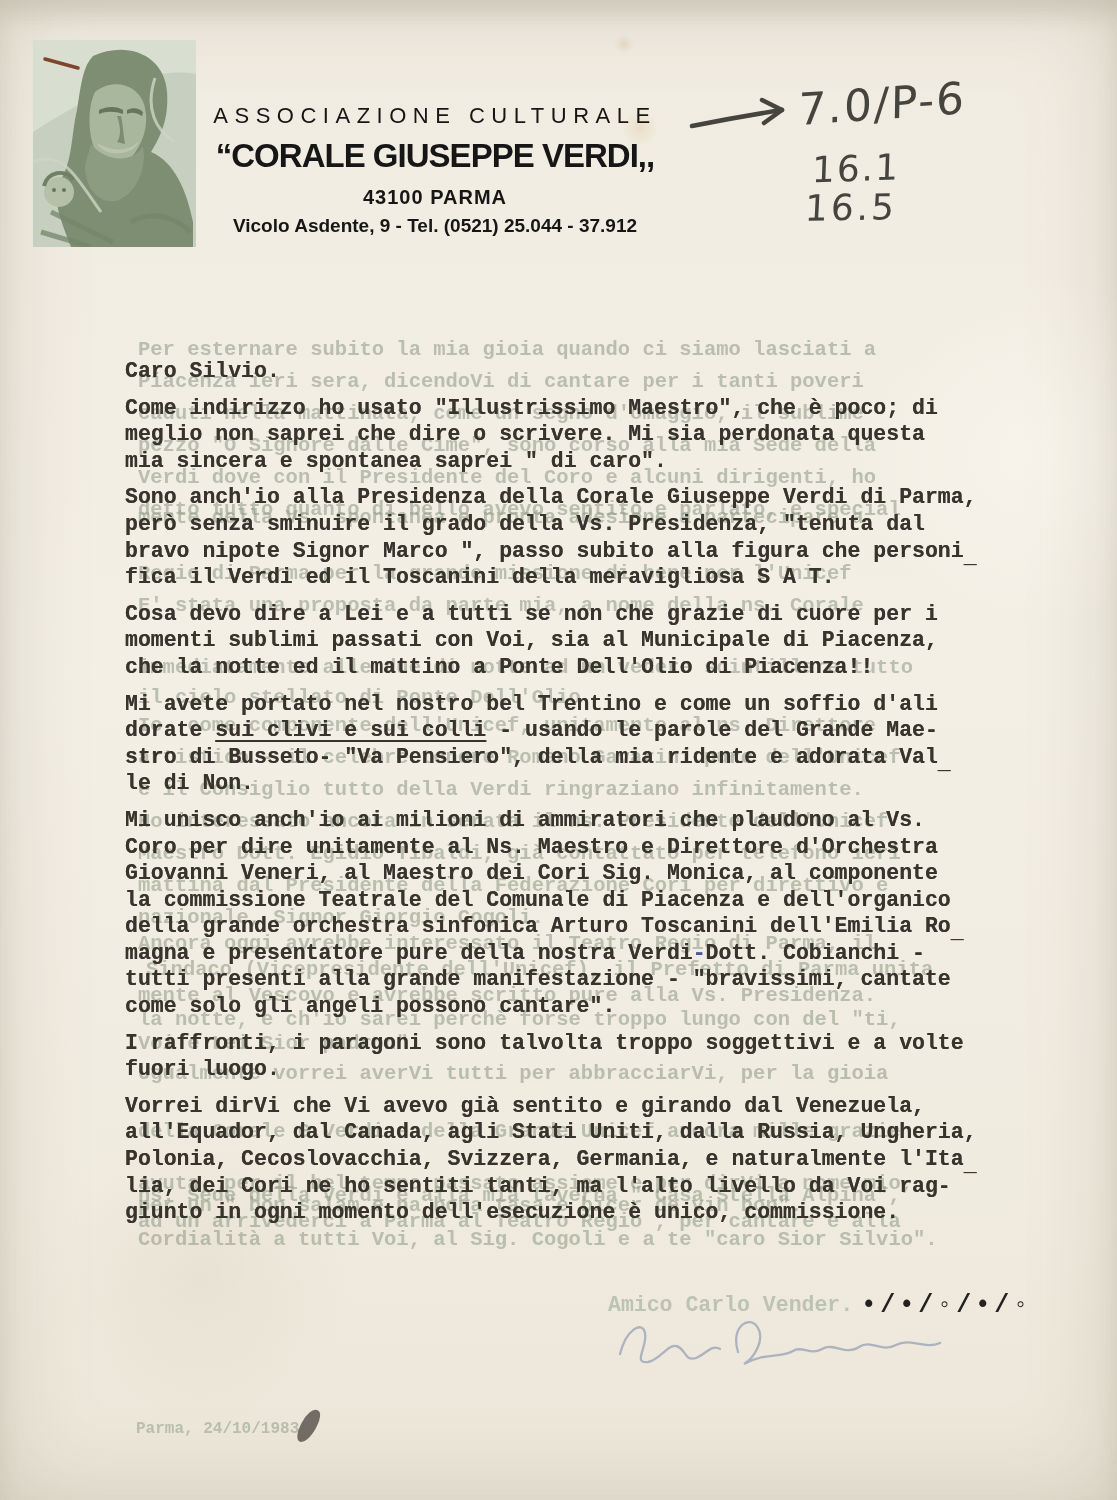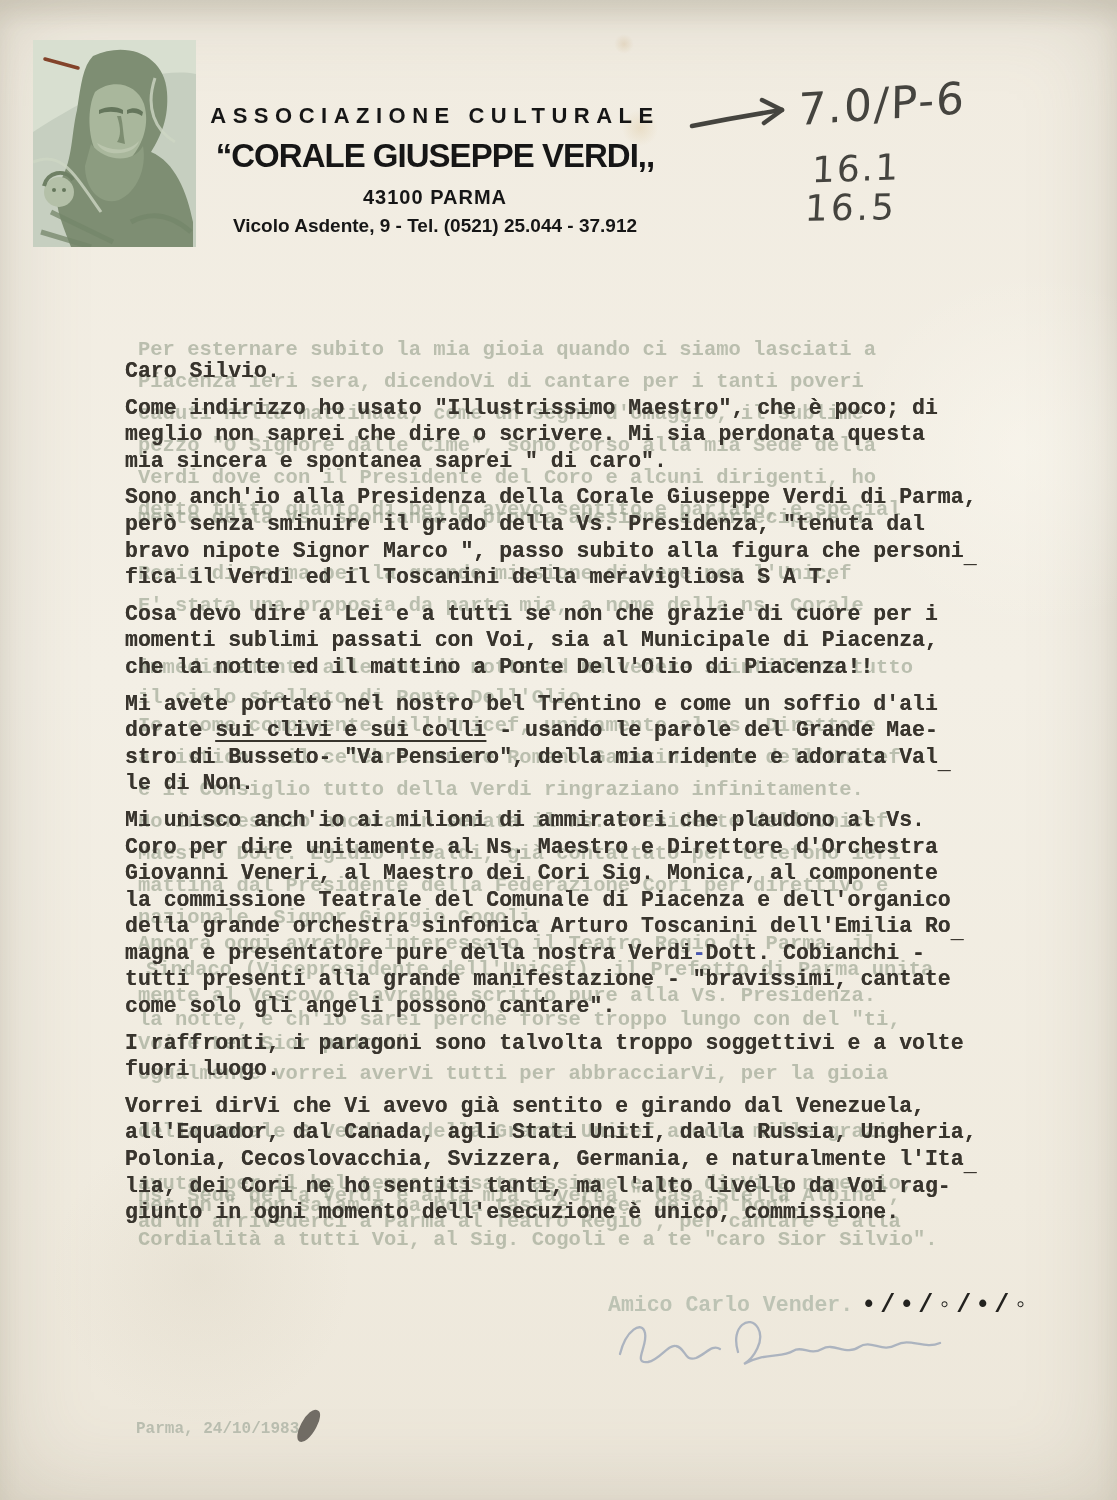--- a/index.html
+++ b/index.html
@@ -13,21 +13,21 @@
     content:"";position:absolute;inset:0;pointer-events:none;
     background:
       radial-gradient(circle 26px at 640px 128px, rgba(205,170,105,.22), rgba(205,170,105,0) 70%),
       radial-gradient(circle 14px at 624px 44px, rgba(190,150,90,.20), rgba(190,150,90,0) 70%),
       radial-gradient(circle 200px at 18% 85%, rgba(170,158,130,.10), rgba(170,158,130,0) 75%),
       radial-gradient(circle 260px at 92% 30%, rgba(255,253,246,.35), rgba(255,253,246,0) 70%);
   }
   
   .bust{position:absolute;left:33px;top:40px;width:163px;height:207px;}
   .lh-text{position:absolute;left:205px;top:103px;width:460px;text-align:center;color:#161616;}
-  .lh-type{font-size:22px;font-weight:700;letter-spacing:6.5px;margin-bottom:7px;white-space:nowrap;}
+  .lh-type{font-size:22px;font-weight:400;letter-spacing:6.5px;margin-bottom:7px;white-space:nowrap;}
   .lh-name{font-size:34px;font-weight:800;letter-spacing:-1px;margin-bottom:11px;white-space:nowrap;transform:scaleX(.97);transform-origin:center;}
   .lh-city{font-size:20px;font-weight:700;letter-spacing:1px;margin-bottom:6px;}
   .lh-addr{font-size:19px;font-weight:700;white-space:nowrap;}
   
   .hand{position:absolute;color:#45443f;font-family:"DejaVu Sans",sans-serif;}
   .anno-code{left:798px;top:78px;font-size:44px;transform:rotate(-4deg) skewX(-5deg);letter-spacing:2px;}
   .anno-n1{left:812px;top:148px;font-size:36px;transform:rotate(-2deg) skewX(-4deg);letter-spacing:2px;}
   .anno-n2{left:805px;top:187px;font-size:36px;transform:rotate(-1deg) skewX(-4deg);letter-spacing:3px;}
   .arrow-svg{position:absolute;left:688px;top:88px;width:118px;height:58px;}
   

